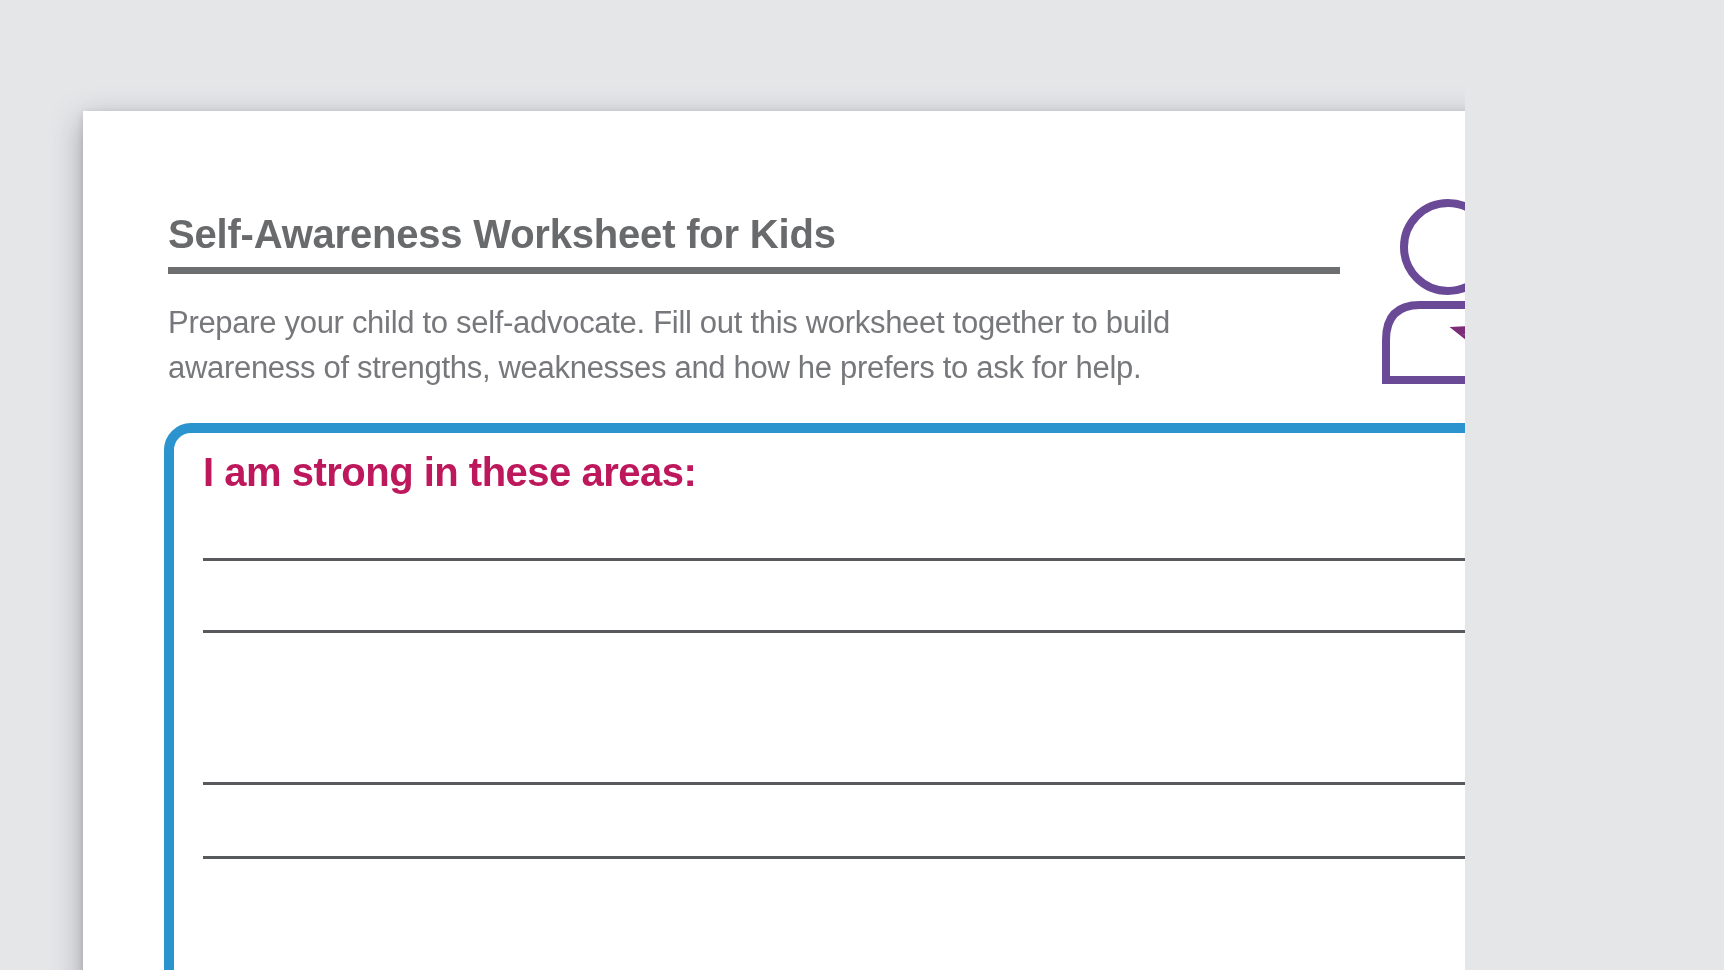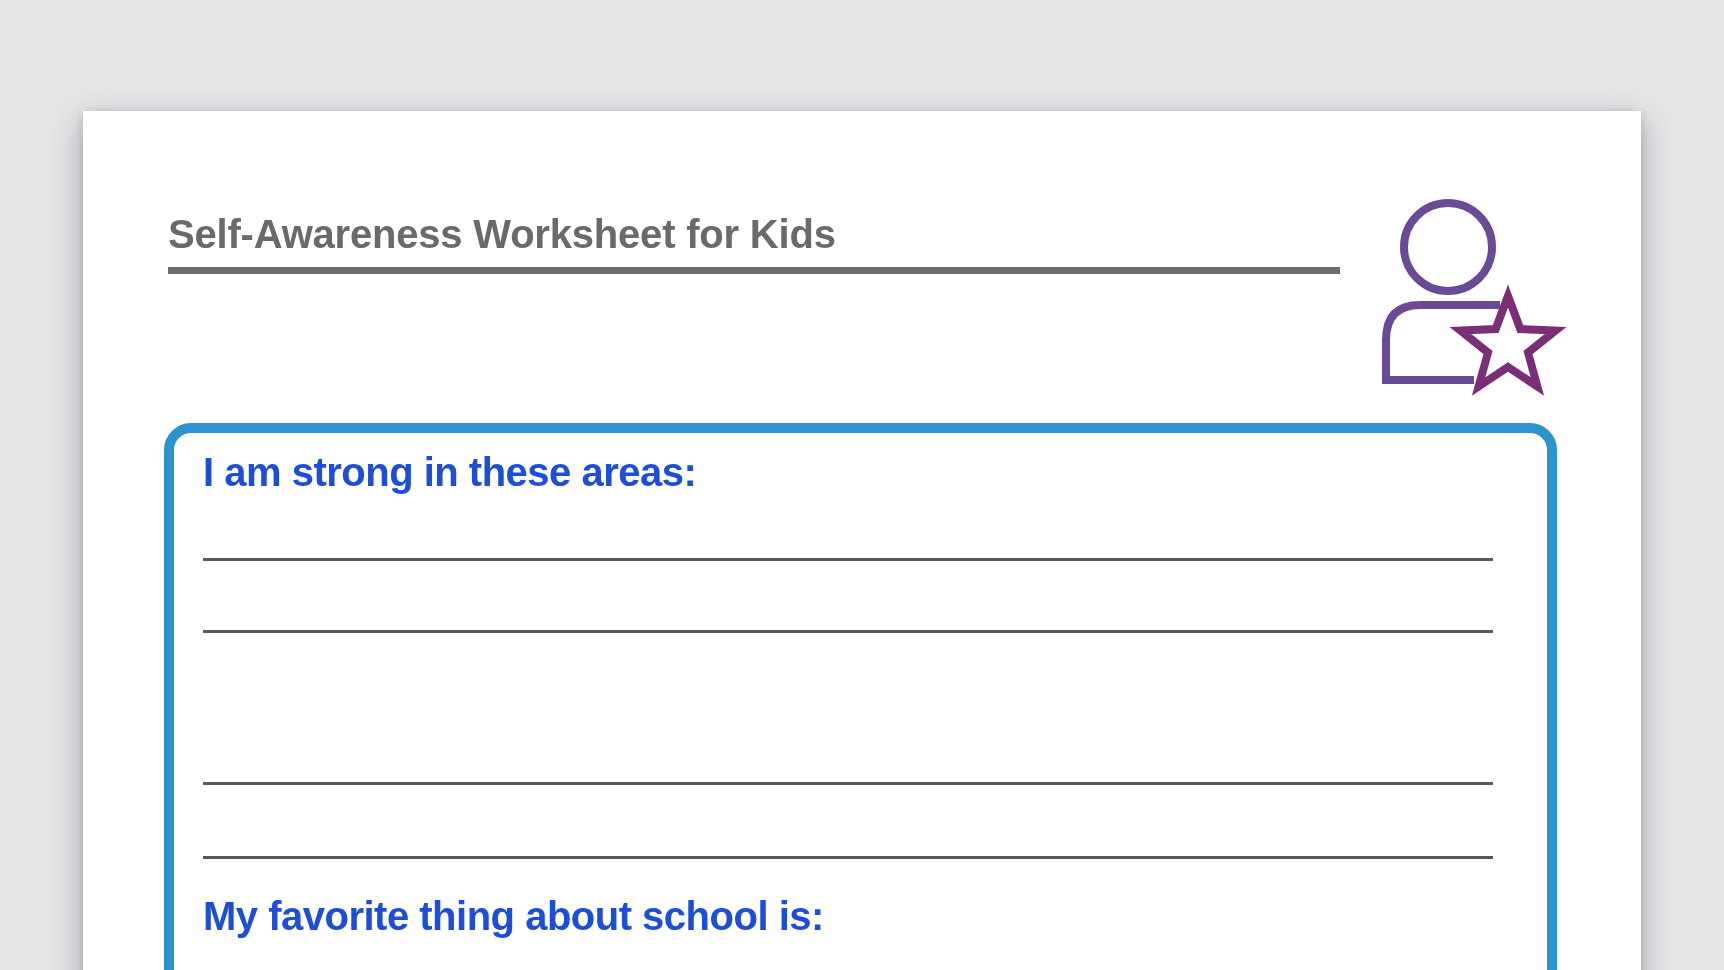--- a/index.html
+++ b/index.html
@@ -1,18 +1,18 @@
 <!DOCTYPE html>
 <html><head>
 <meta charset="utf-8">
 <style>
   html,body{margin:0;padding:0;background:#e5e6e8;}
   .stage{
     position:relative;
-    width:1724px;height:970px;
+    width:1465px;height:970px;
     background:#e5e6e8;
     overflow:hidden;
     font-family:"Liberation Sans","DejaVu Sans",sans-serif;
   }
   .page{
     position:absolute;
     left:83px;top:111px;
     width:1558px;height:1200px;
     background:#ffffff;
     box-shadow:0 10px 30px rgba(60,60,72,0.40), 0 2px 8px rgba(0,0,0,0.12);
@@ -57,21 +57,21 @@
     border-radius:27px;
     background:#ffffff;
   }
   .prompt{
     position:absolute;
     left:29px;
     margin:0;
     font-size:40px;font-weight:bold;
     line-height:40px;
     letter-spacing:-0.5px;
-    color:#1d4ed8;
+    color:#be185d;
     white-space:nowrap;
   }
   .prompt.p1{top:19px;}
   .prompt.p2{top:244px;}
   .prompt.p3{top:463px;}
   .rule{
     position:absolute;
     left:29px;
     width:1290px;height:3px;
     background:#58595c;
@@ -84,32 +84,35 @@
 </head>
 <body>
 
 <div class="stage">
   <div class="page">
 
     <h1 class="title">Self-Awareness Worksheet for Kids</h1>
 
     <div class="divider"></div>
 
+    <p class="intro">
+      <span class="intro-line">Prepare your child to self-advocate. Fill out this worksheet together to build</span>
+      <span class="intro-line">awareness of strengths, weaknesses and how he prefers to ask for help.</span>
+    </p>
 
     <svg class="icon" viewBox="0 0 240 220" aria-hidden="true">
       <circle cx="88" cy="57" r="44" fill="none" stroke="#6a4a97" stroke-width="8"></circle>
       <path d="M 114 190 H 26 V 150 Q 26 115 60 115 H 140" fill="none" stroke="#6a4a97" stroke-width="8"></path>
       <path d="M 148 106 L 160.3 139 L 195.6 140.5 L 168 162.5 L 177.4 196.5 L 148 177 L 118.6 196.5 L 128 162.5 L 100.4 140.5 L 135.7 139 Z" fill="#ffffff" stroke="#7c2d78" stroke-width="8" stroke-linejoin="miter"></path>
     </svg>
 
     <div class="box">
       <h2 class="prompt p1">I am strong in these areas:</h2>
       <div class="rule r1a"></div>
       <div class="rule r1b"></div>
 
       <div class="rule r2a"></div>
       <div class="rule r2b"></div>
 
-      <h2 class="prompt p3">My favorite thing about school is:</h2>
     </div>
 
   </div>
 </div>
 
 </body></html>

